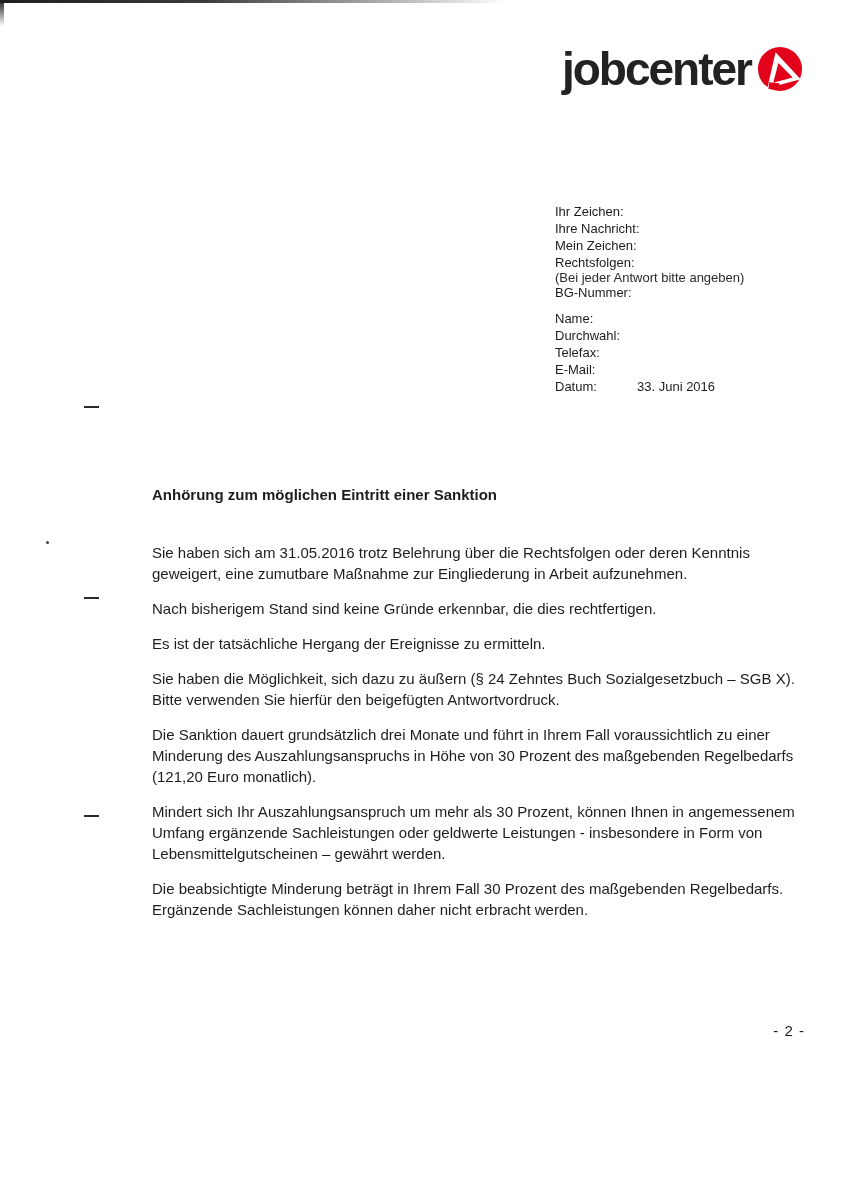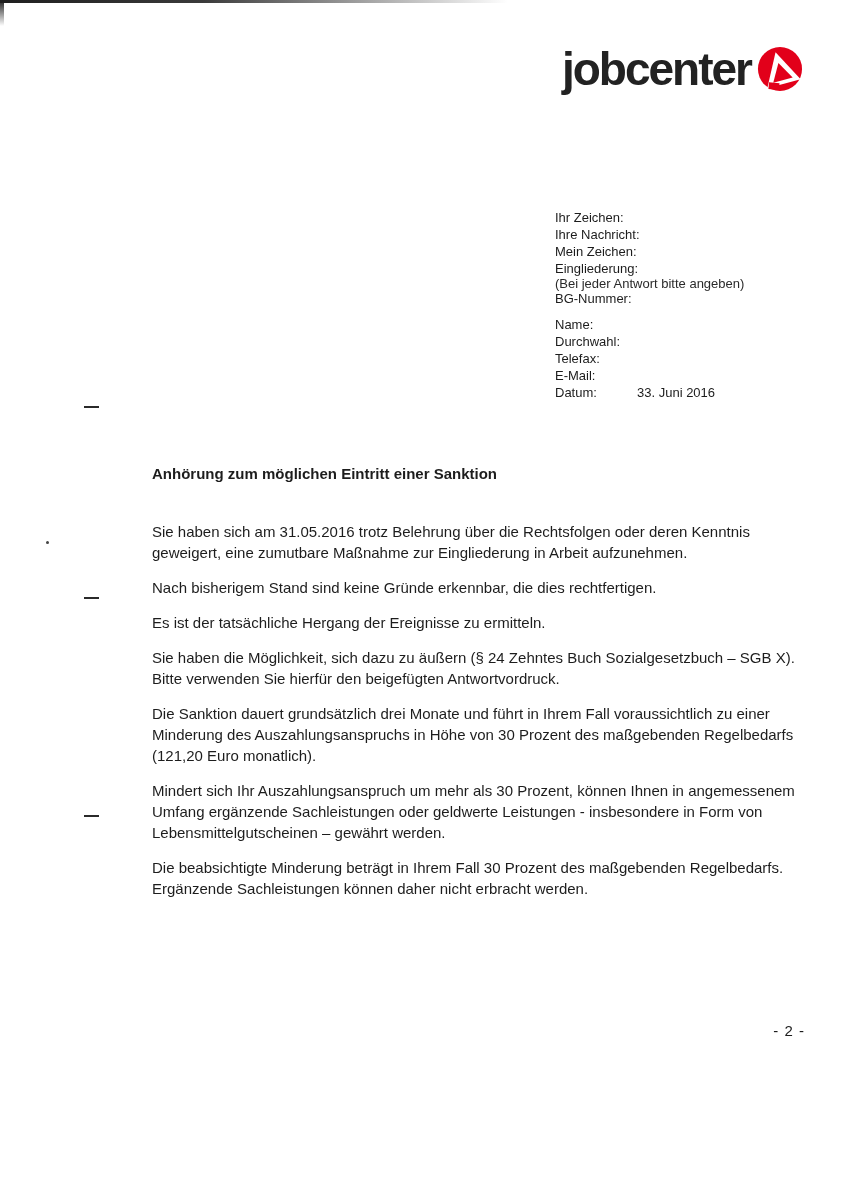--- a/index.html
+++ b/index.html
@@ -33,28 +33,28 @@
 
   
   .logo { position: absolute; top: 46px; right: 44px; display: flex; align-items: center; }
   .logo-word {
     font-size: 46px; font-weight: 700; letter-spacing: -2px;
     color: #222222; line-height: 1;
   }
   .logo-icon { margin-left: 6px; width: 46px; height: 46px; }
 
   
-  .meta { position: absolute; left: 555px; top: 209px; font-size: 13px; line-height: 17px; color: #1c1c1c; }
+  .meta { position: absolute; left: 555px; top: 203px; font-size: 13px; line-height: 17px; color: #1c1c1c; }
   .meta .note { font-size: 13px; line-height: 13px; color: #2a2a2a; }
   .meta .gap { height: 9px; }
   .date-row { display: flex; }
   .date-row .lbl { width: 82px; }
 
   
-  .content { position: absolute; left: 152px; top: 463px; width: 654px; font-size: 15px; line-height: 21px; }
+  .content { position: absolute; left: 152px; top: 484px; width: 654px; font-size: 15px; line-height: 21px; }
   .content .heading { font-weight: 700; margin: 0 0 37px 0; }
   .content p { margin: 0 0 14px 0; }
   .content .salutation { margin-bottom: 17px; }
   .content .notice-heading { font-weight: 700; margin: 2px 0 15px 0; }
 
   
   .page-number { position: absolute; right: 42px; top: 1022px; font-size: 15px; letter-spacing: 1px; }
 </style>
 </head>
 <body>
@@ -80,21 +80,21 @@
           <rect x="8" y="36" width="11" height="7" fill="#e2001a" transform="rotate(20 13 39)"></rect>
         </g>
       </svg>
     </span>
   </div>
 
   <div class="meta">
     <div>Ihr Zeichen:</div>
     <div>Ihre Nachricht:</div>
     <div>Mein Zeichen:</div>
-    <div>Eingliederung:</div>
+    <div>Rechtsfolgen:</div>
     <div class="note">(Bei jeder Antwort bitte angeben)</div>
     <div>BG-Nummer:</div>
     <div class="gap"></div>
     <div>Name:</div>
     <div>Durchwahl:</div>
     <div>Telefax:</div>
     <div>E-Mail:</div>
     <div class="date-row">
       <span class="lbl">Datum:</span>
       <span>33. Juni 2016</span>

